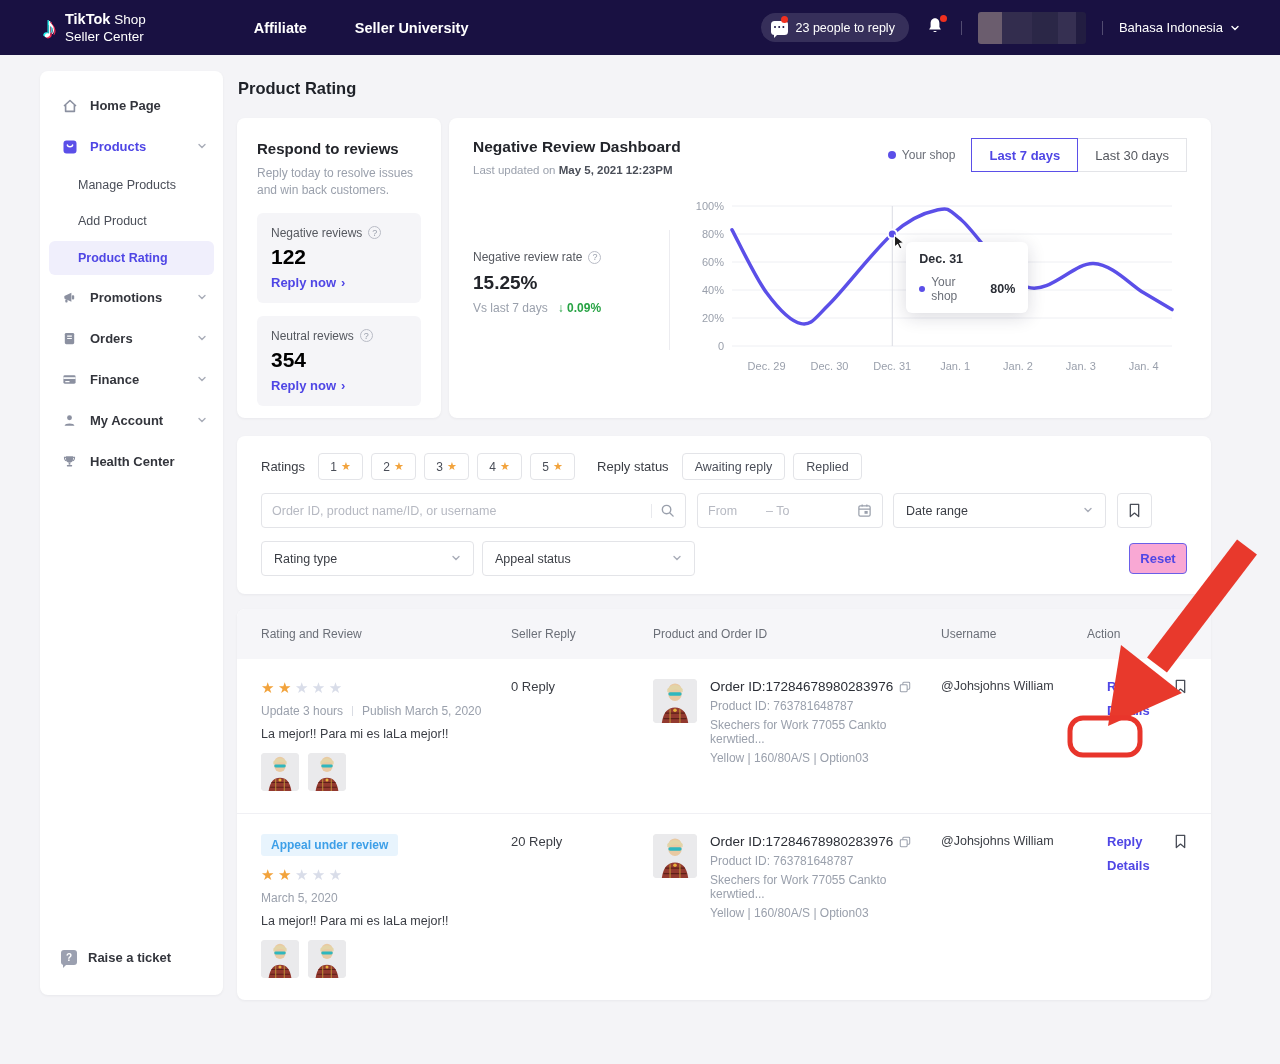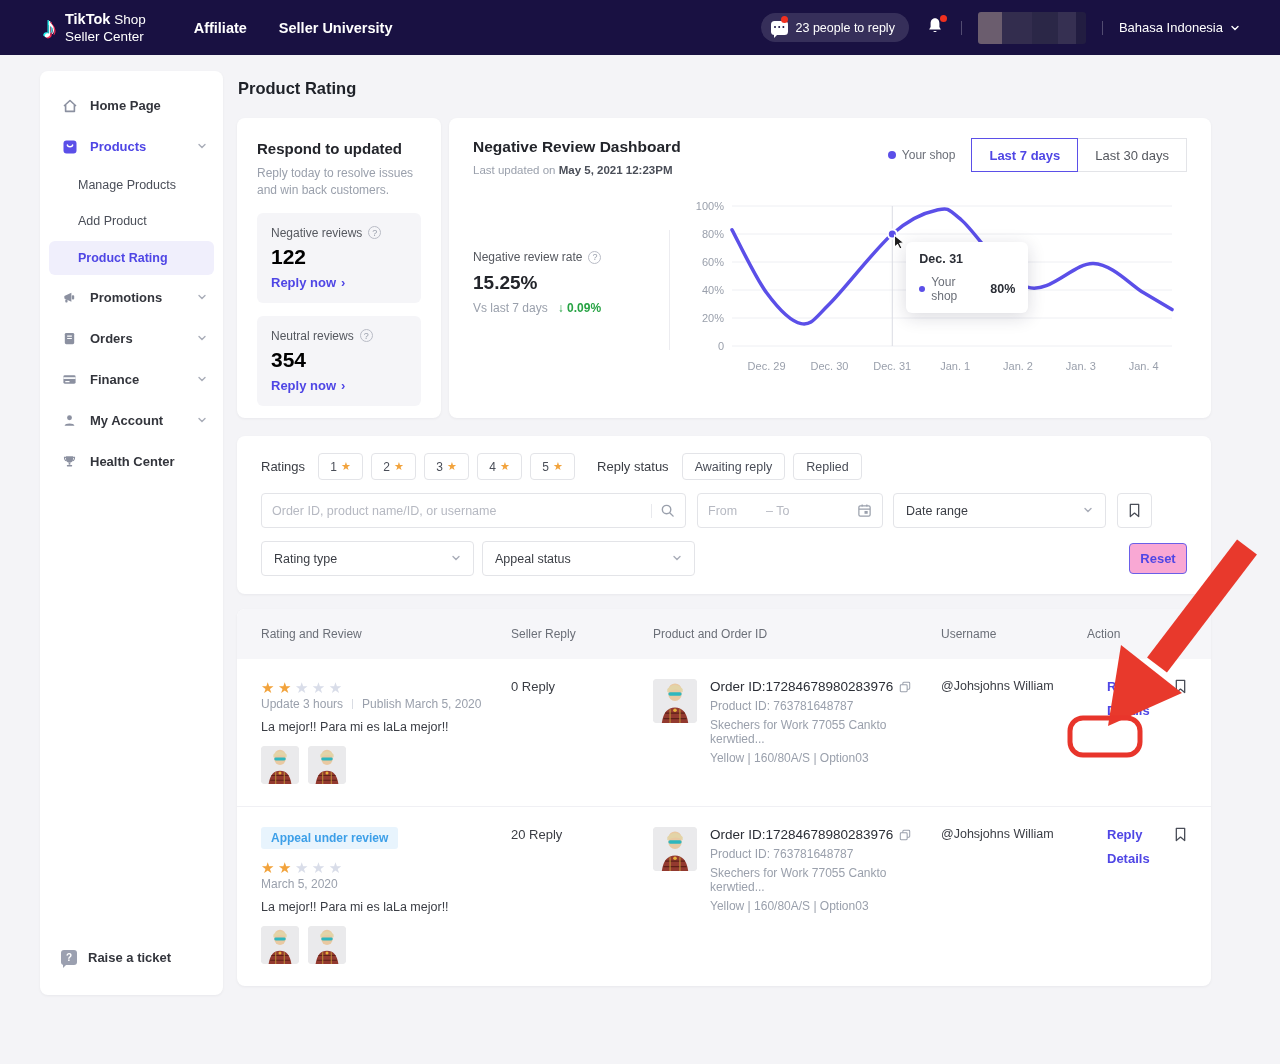--- a/index.html
+++ b/index.html
@@ -5,21 +5,21 @@
   * { margin:0; padding:0; box-sizing:border-box; }
   html,body { width:1280px; height:1064px; overflow:hidden; background:#F4F4F7;
     font-family:"Liberation Sans", sans-serif; color:#23252B; }
 
   
   .topbar { height:55px; background:#191142; display:flex; align-items:center; padding:0 40px 0 42px; position:relative; z-index:2; }
   .logo { display:flex; align-items:center; gap:8px; }
   .logo-note { font-size:30px; color:#fff; line-height:1; text-shadow:-1.5px -1px 0 #25F4EE, 1.5px 1px 0 #FE2C55; }
   .brand { color:#fff; font-size:13.5px; line-height:1.25; }
   .brand b { font-size:14.5px; }
-  .nav-links { display:flex; gap:32px; margin-left:48px; }
+  .nav-links { display:flex; gap:48px; margin-left:108px; }
   .nav-link { color:#fff; font-size:14.5px; font-weight:700; cursor:pointer; }
   .top-right { margin-left:auto; display:flex; align-items:center; gap:16px; }
   .reply-pill { display:flex; align-items:center; gap:8px; background:rgba(255,255,255,0.13); border-radius:15px; height:29px; padding:0 14px 0 10px; position:relative; cursor:pointer; }
   .chat-ic { width:17px; height:14px; background:#fff; border-radius:3.5px; position:relative; }
   .chat-ic::before { content:""; position:absolute; left:3px; top:5px; width:2.2px; height:2.2px; border-radius:50%; background:#191142; box-shadow:4.2px 0 0 #191142, 8.4px 0 0 #191142; }
   .chat-ic::after { content:""; position:absolute; left:3px; bottom:-3px; border:3px solid transparent; border-top-color:#fff; border-left-color:#fff; }
   .reddot { position:absolute; width:7px; height:7px; border-radius:50%; background:#F0301F; }
   .reply-pill .reddot { left:20px; top:3px; }
   .reply-pill span { color:#fff; font-size:12.5px; }
   .bell-wrap { position:relative; cursor:pointer; }
@@ -110,21 +110,21 @@
   .ratings-card { margin-top:15px; padding:0; overflow:hidden; }
   .rc-head { padding:20px 24px 16px; font-size:15px; font-weight:800; }
   .rc-head .cnt { color:#4B43E0; }
   .tgrid { display:grid; grid-template-columns: 250px 142px 288px 146px 62px 1fr; padding:0 24px; align-items:start; }
   .thead { background:#F6F6F9; height:50px; }
   .thead span { font-size:12px; color:#6B6F78; align-self:center; }
   .trow { padding-top:20px; padding-bottom:22px; position:relative; }
   .row-sep { height:1px; background:#F0F0F4; margin:0; }
   .stars-line .st { font-size:15px; letter-spacing:3.5px; }
   .st.on { color:#F2A33C; } .st.off { color:#D9DDE9; }
-  .meta { font-size:12px; color:#9AA0AC; display:flex; align-items:center; }
+  .meta { font-size:12px; color:#9AA0AC; margin-top:7px; display:flex; align-items:center; }
   .meta .mdiv { width:1px; height:10px; background:#D9DCE3; margin:0 9px; }
   .review { font-size:12.5px; color:#3A3D44; margin-top:9px; }
   .thumbs { display:flex; gap:9px; margin-top:12px; }
   .thumb { width:38px; height:38px; border-radius:4px; overflow:hidden; background:#EAEAEC; }
   .appeal-badge { display:inline-block; background:#E8F4FD; color:#3D9FE8; font-size:12px; font-weight:700; padding:4px 10px; border-radius:3px; margin-bottom:10px; }
   .sreply { font-size:13px; color:#3A3D44; }
   .prod { display:flex; gap:13px; }
   .pthumb { width:44px; height:44px; border-radius:4px; overflow:hidden; background:#EAEAEC; flex:none; }
   .pline1 { font-size:13.5px; color:#2B2E36; display:flex; align-items:center; gap:6px; }
   .pgray { font-size:12px; color:#9AA0AC; margin-top:5px; }
@@ -272,21 +272,21 @@
     <span>Raise a ticket</span>
   </div>
 </div>
 
 <div class="main">
   <div class="page-title">Product Rating</div>
 
   <div class="cards-row">
 
     <div class="card respond">
-      <h2>Respond to updated</h2>
+      <h2>Respond to reviews</h2>
       <div class="sub">Reply today to resolve issues and win back customers.</div>
       <div class="rbox">
         <div class="lbl">
             <span>Negative reviews</span>
             <span class="qmark">?</span>
           </div>
         <div class="val">122</div>
         <div class="act">
             <span>Reply now</span>
             <span>›</span>

